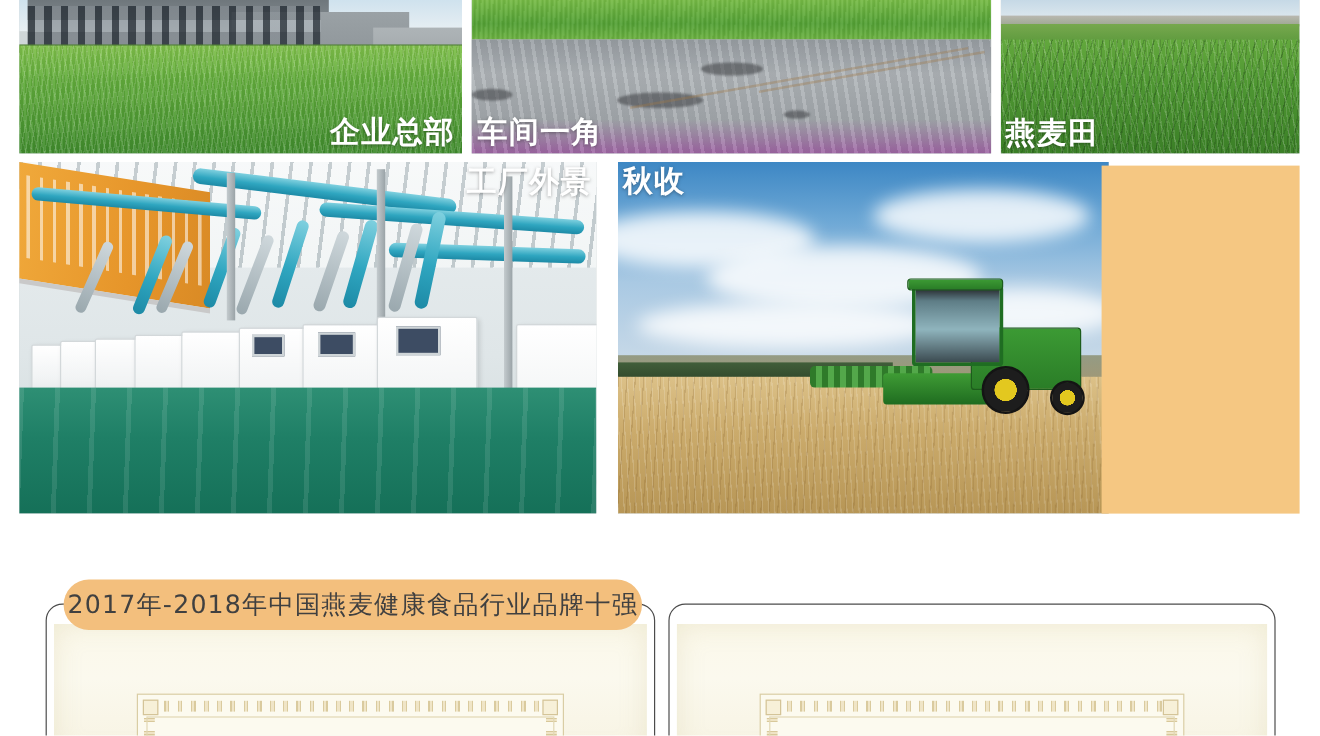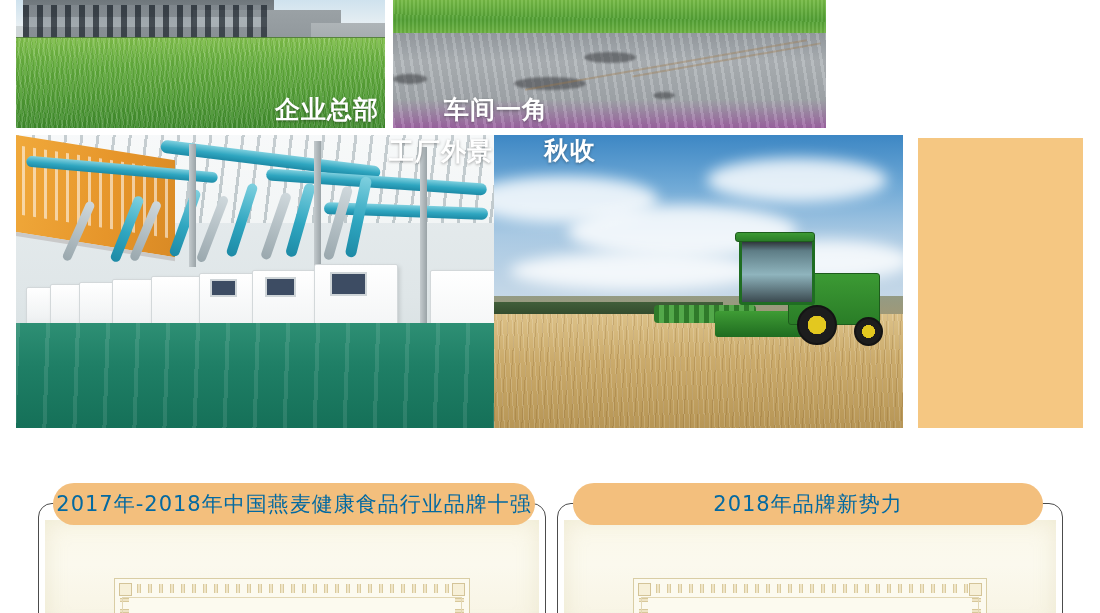--- a/index.html
+++ b/index.html
@@ -34,21 +34,20 @@
   .tile .caption {
     position: absolute;
     color: #ffffff;
     font-weight: 700;
     letter-spacing: 1px;
     line-height: 1;
     text-shadow: 0 1px 3px rgba(0,0,0,.35);
     font-family: "DejaVu Sans", "Liberation Sans", sans-serif;
     white-space: nowrap;
     z-index: 6;
-    margin-left: 46px;
   }
 
   
   .hq-sky {
     position: absolute; left:0; top:0; width:100%; height:20%;
     background: linear-gradient(#cfe2ee, #e8eff3);
   }
   .hq-building {
     position: absolute; left:2%; top:0; width:68%; height:68%;
     background:
@@ -325,21 +324,21 @@
   .cert-orn-left { left:5px; }
   .cert-orn-right { right:5px; }
   .cert-corner {
     position:absolute; width:11px; height:11px;
     border:1px solid #d4c498; background:#f7f0d8;
   }
   .cert-pill {
     position:absolute;
     background:#f3bf7d;
     border-radius:999px;
-    color:#0369a1;
+    color:#404040;
     display:flex;
     align-items:center;
     justify-content:center;
     font-size:21px;
     letter-spacing:1px;
     white-space:nowrap;
     z-index:5;
     font-family:"DejaVu Sans","Liberation Sans",sans-serif;
   }
 </style>
@@ -368,20 +367,29 @@
       <div class="fx-patch" style="left:44%; top:41%; width:52px; height:11px;"></div>
       <div class="fx-patch" style="left:28%; top:60%; width:72px; height:13px;"></div>
       <div class="fx-patch" style="left:0%; top:58%; width:34px; height:10px;"></div>
       <div class="fx-patch" style="left:60%; top:72%; width:22px; height:7px;"></div>
       <div class="fx-streak" style="left:30%; top:50%; width:66%;"></div>
       <div class="fx-streak" style="left:55%; top:46%; width:44%;"></div>
     </div>
     <div class="caption" style="left:5px; bottom:6px; font-size:25px;">车间一角</div>
   </div>
 
+  <div class="tile" style="left:834px; top:0px; width:249px; height:128px;">
+    <div class="photo">
+      <div class="of-sky"></div>
+      <div class="of-horizon"></div>
+      <div class="of-far"></div>
+      <div class="of-crop"></div>
+    </div>
+    <div class="caption" style="left:4px; bottom:5px; font-size:25px;">燕麦田</div>
+  </div>
 
   <div class="tile" style="left:16px; top:135px; width:481px; height:293px;">
     <div class="photo">
       <div class="ws-wall"></div>
       <div class="ws-ceil"></div>
       <div class="ws-mezz"></div>
 
       <div class="ws-pipe" style="left:2%;  top:10%; width:40%; height:11px; transform:rotate(5deg);"></div>
       <div class="ws-pipe" style="left:30%; top:6%;  width:46%; height:13px; transform:rotate(7deg);"></div>
       <div class="ws-pipe" style="left:52%; top:14%; width:46%; height:12px; transform:rotate(4deg);"></div>
@@ -418,21 +426,21 @@
         <div class="panel"></div>
           <div class="blue"></div>
       </div>
       <div class="ws-machine" style="left:86%; top:46%; width:16%;   height:44%;"></div>
 
       <div class="ws-floor"></div>
     </div>
     <div class="caption" style="right:4px; top:4px; font-size:25px;">工厂外景</div>
   </div>
 
-  <div class="tile" style="left:494px; top:135px; width:409px; height:293px;">
+  <div class="tile" style="left:515px; top:135px; width:409px; height:293px;">
     <div class="photo">
       <div class="hv-sky"></div>
       <div class="hv-cloud" style="left:-6%; top:14%; width:46%; height:16%;"></div>
       <div class="hv-cloud" style="left:18%; top:24%; width:56%; height:18%;"></div>
       <div class="hv-cloud" style="left:52%; top:8%;  width:44%; height:15%;"></div>
       <div class="hv-cloud" style="left:4%;  top:40%; width:62%; height:13%;"></div>
       <div class="hv-cloud" style="left:62%; top:36%; width:40%; height:14%;"></div>
       <div class="hv-hills"></div>
       <div class="hv-trees"></div>
       <div class="hv-field"></div>
@@ -469,15 +477,14 @@
       <div class="cert-frame">
         <div class="cert-orn-top"></div>
         <div class="cert-orn-left"></div>
         <div class="cert-orn-right"></div>
         <div class="cert-corner" style="left:4px;  top:4px;"></div>
         <div class="cert-corner" style="right:4px; top:4px;"></div>
         <div class="cert-frame-inner" style="top:18px;"></div>
       </div>
     </div>
   </div>
-  <div class="cert-pill" style="left:573px; top:483px; width:470px; height:42px;">2018年品牌新势力</div>
 
 </div>
 
 </body></html>

